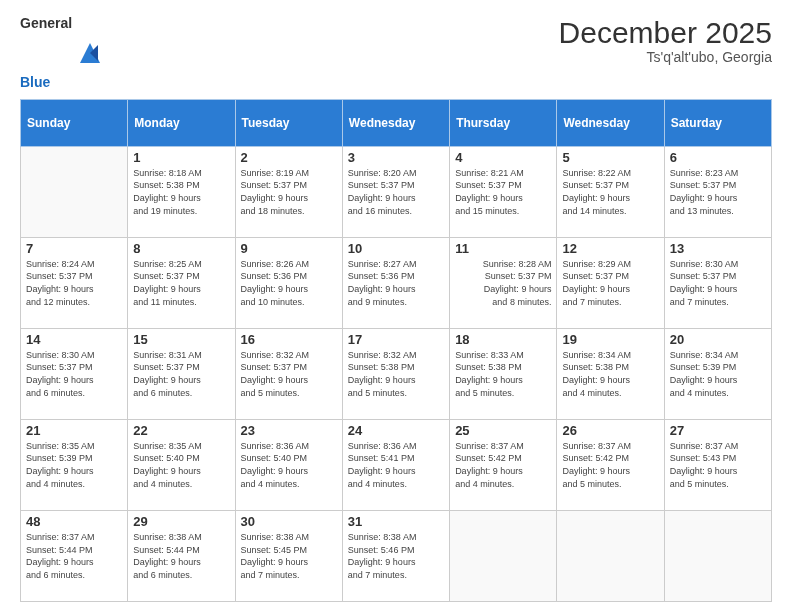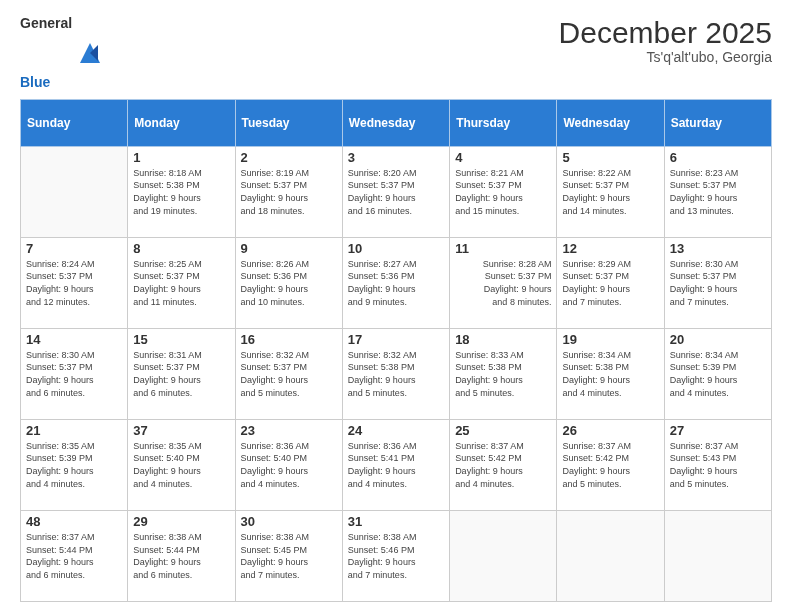--- a/index.html
+++ b/index.html
@@ -287,21 +287,21 @@
         </tr>
         <tr>
           <td>
             <span class="day-number">21</span>
             <div class="day-info" style="white-space: pre-line;">Sunrise: 8:35 AM
 Sunset: 5:39 PM
 Daylight: 9 hours
 and 4 minutes.</div>
           </td>
           <td>
-            <span class="day-number">37</span>
+            <span class="day-number">22</span>
             <div class="day-info" style="white-space: pre-line;">Sunrise: 8:35 AM
 Sunset: 5:40 PM
 Daylight: 9 hours
 and 4 minutes.</div>
           </td>
           <td>
             <span class="day-number">23</span>
             <div class="day-info" style="white-space: pre-line;">Sunrise: 8:36 AM
 Sunset: 5:40 PM
 Daylight: 9 hours

